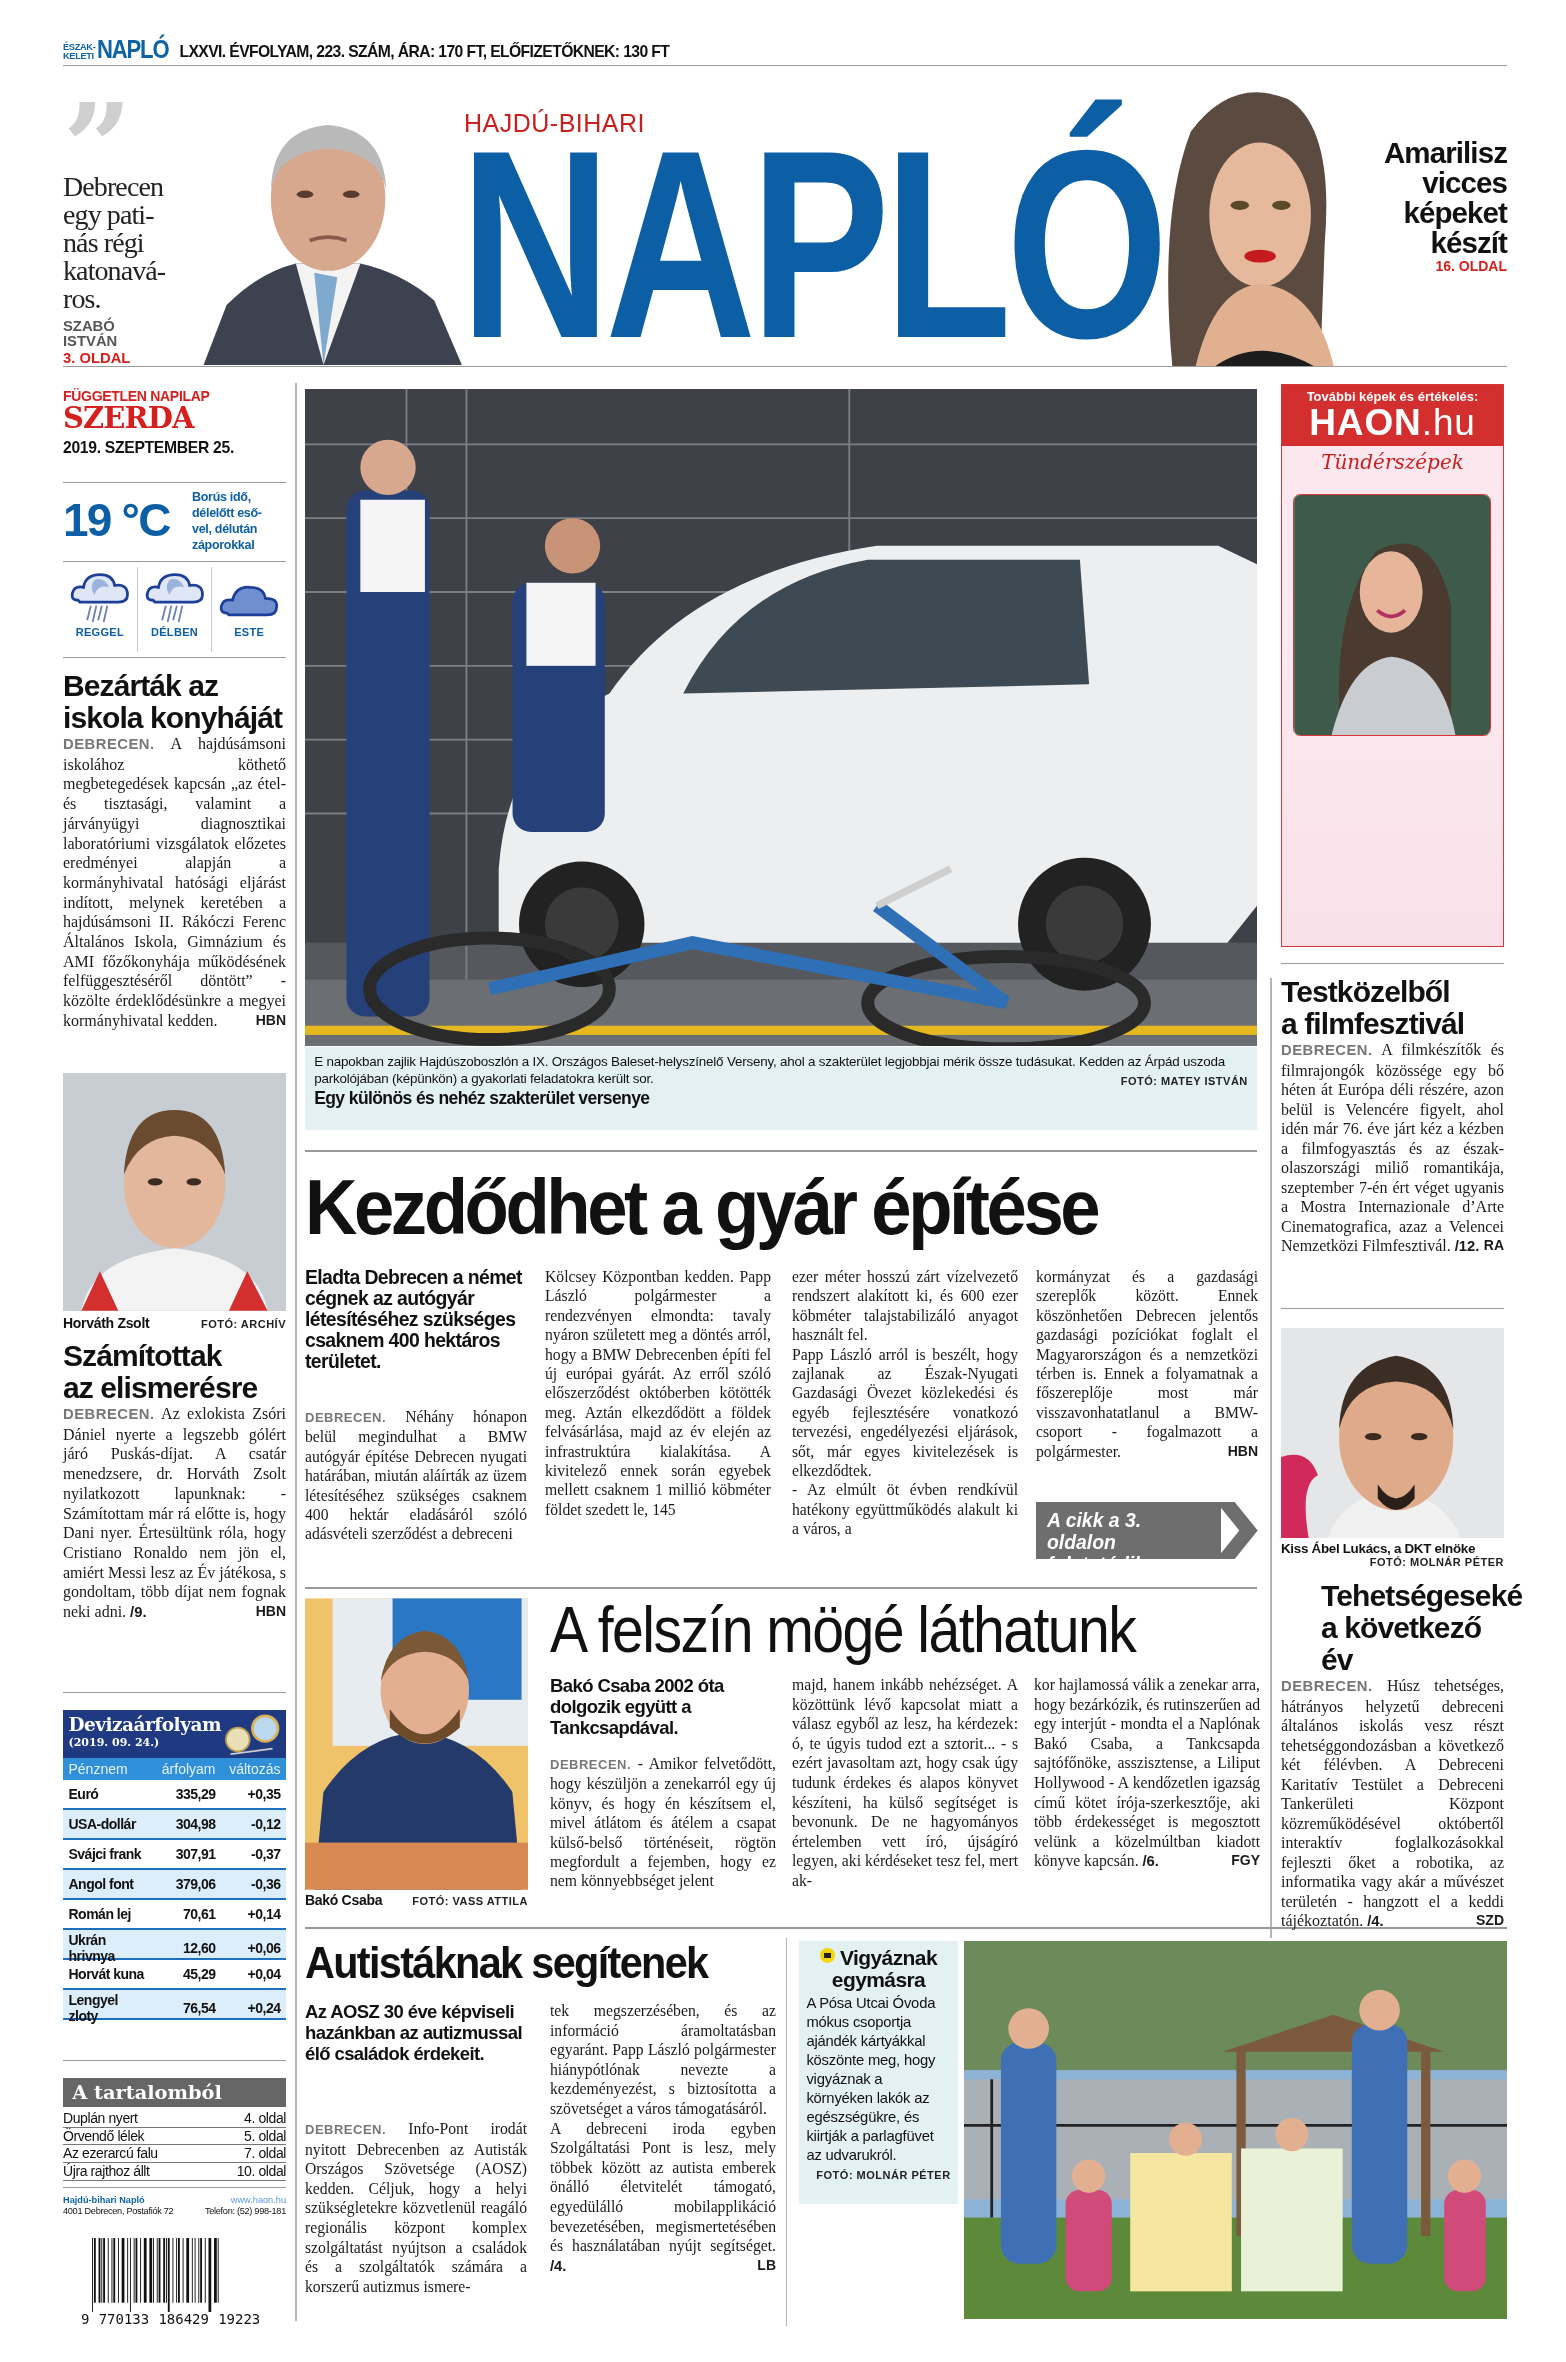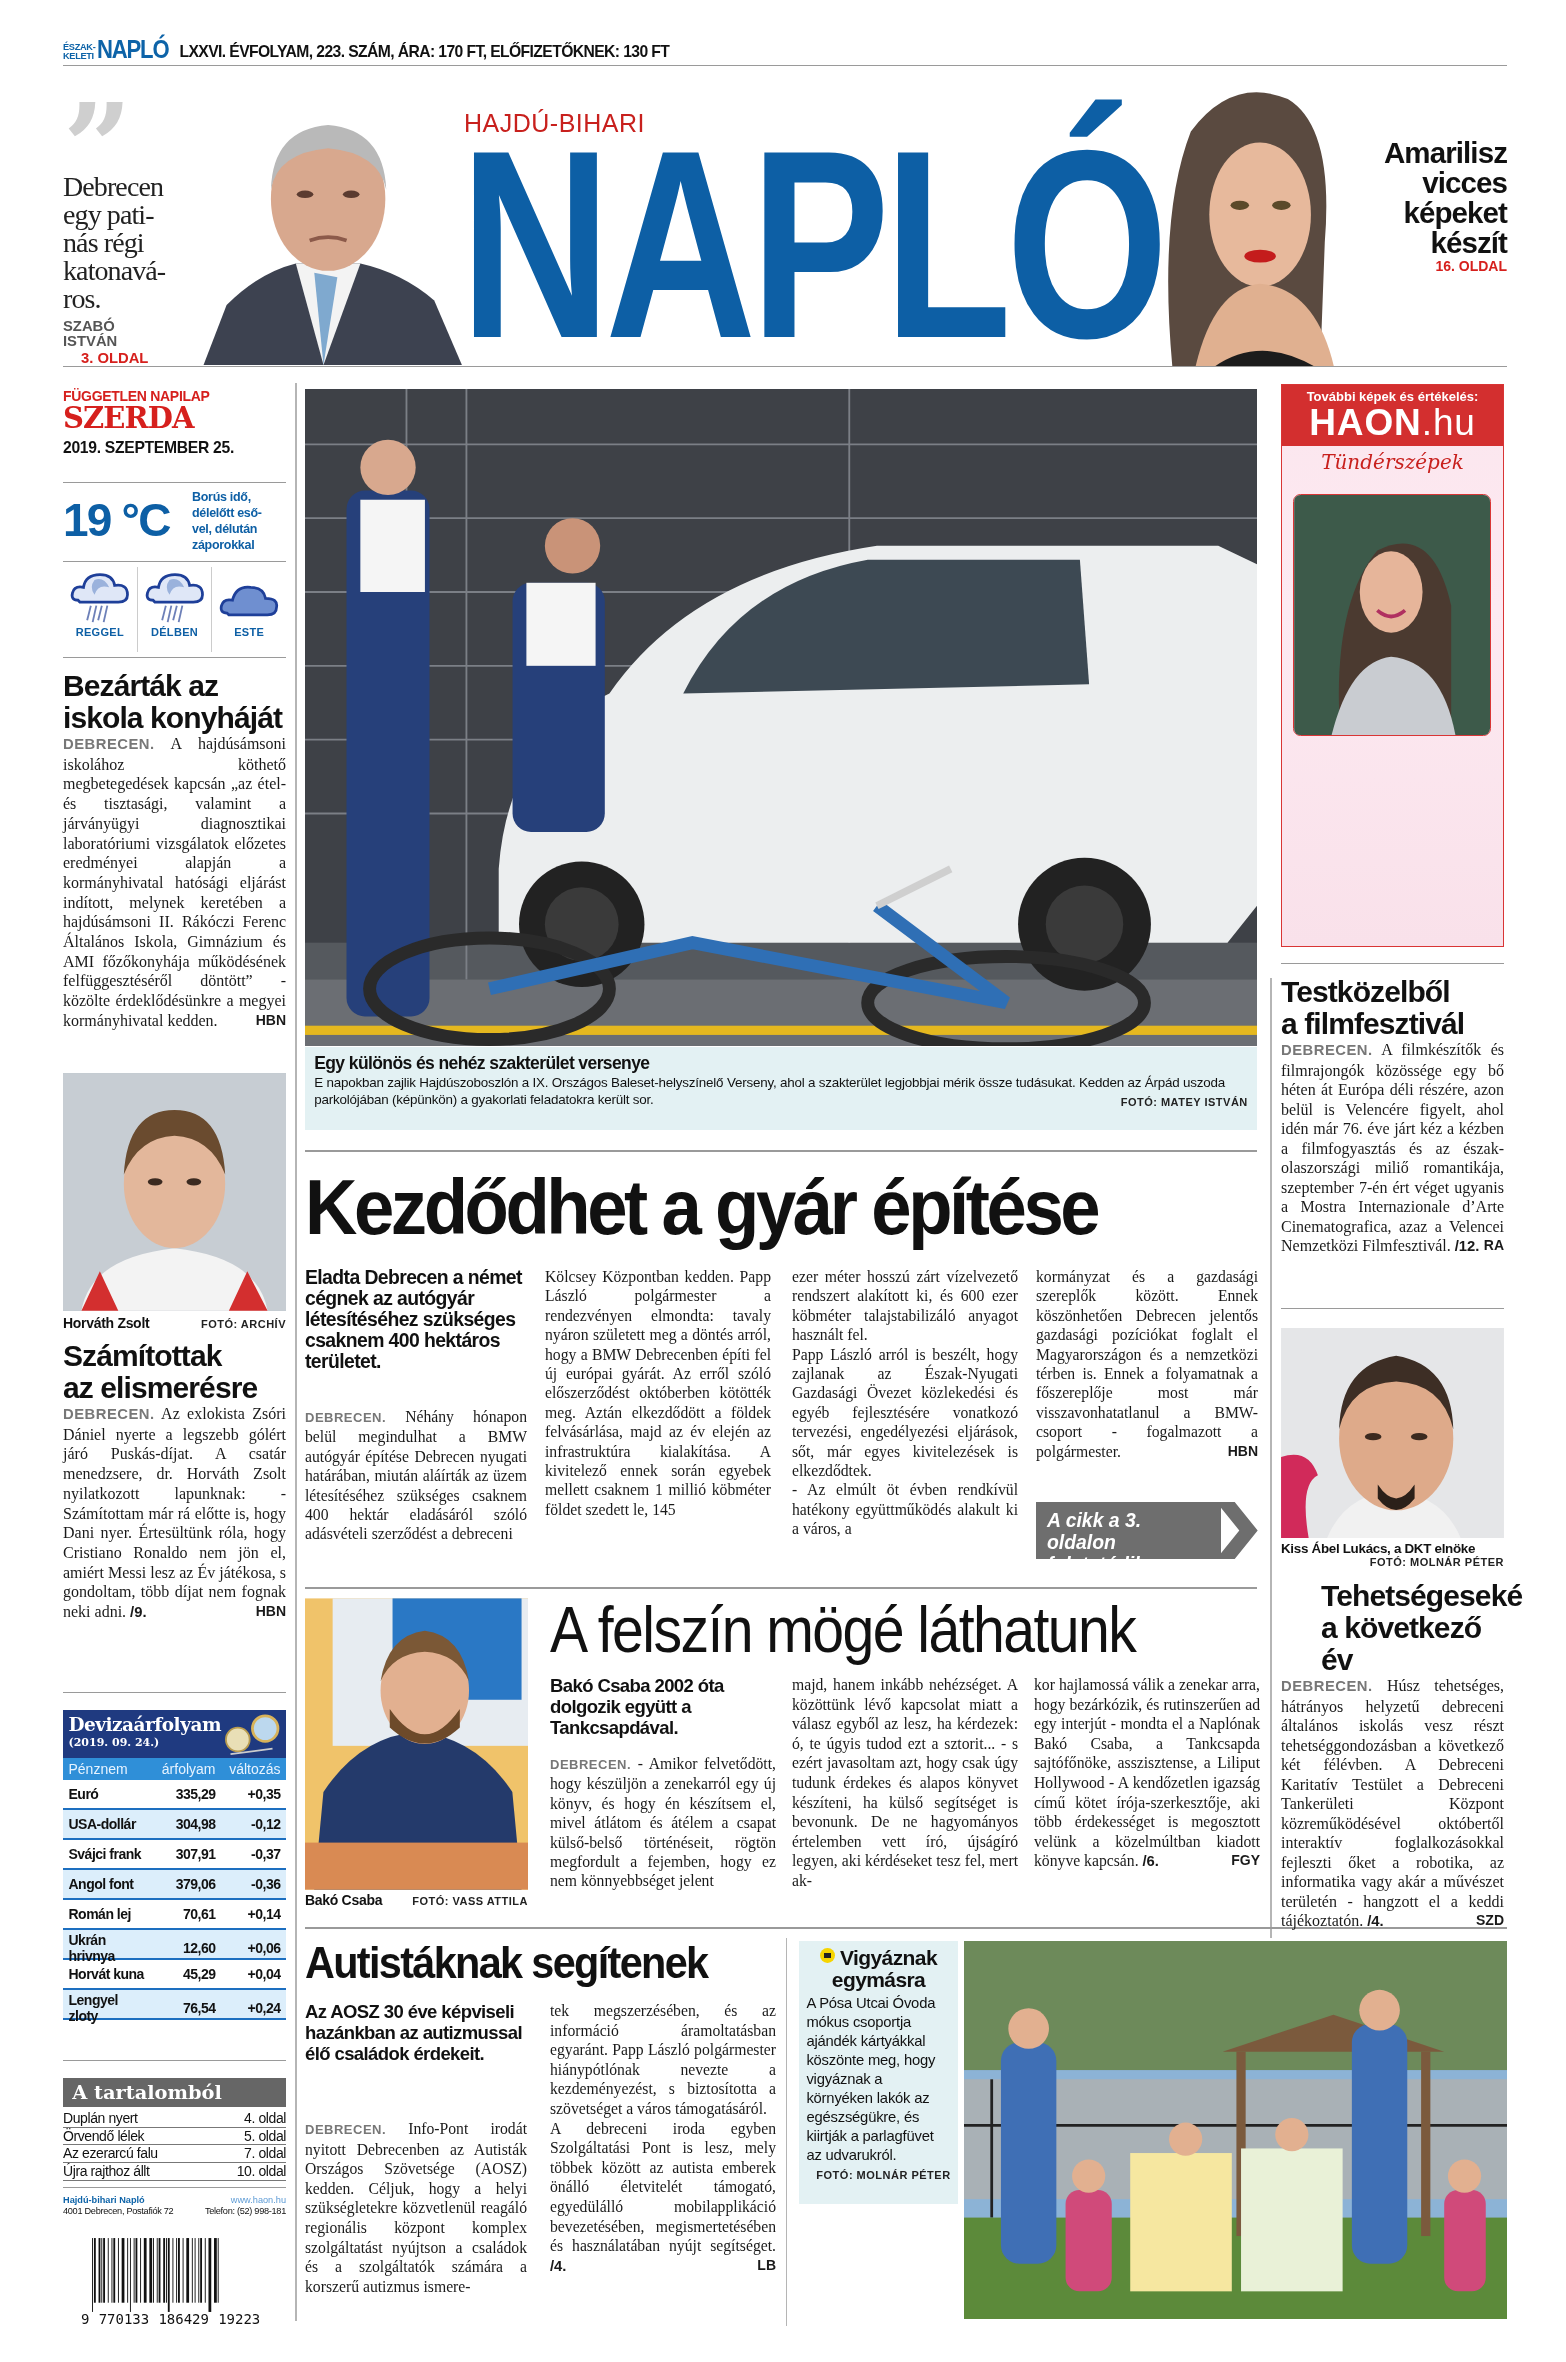--- a/index.html
+++ b/index.html
@@ -22,21 +22,21 @@
   #topbar { left: 63px; top: 35px; height: 26px; display: flex; align-items: flex-end; gap: 7.4px; }
   .mini-logo { display: flex; align-items: flex-end; gap: 1.8px; }
   .mini-logo .small { color: #0d63a8; font-weight: bold; font-size: 9.2px; line-height: 9.2px; letter-spacing: -0.3px; }
   .mini-logo .big { color: #0d63a8; font-weight: bold; font-size: 26px; line-height: 24px; letter-spacing: -1.4px; transform: scaleX(0.85); transform-origin: left bottom; display: inline-block; }
   .issue { font-weight: bold; font-size: 15.7px; letter-spacing: -0.6px; color: #111; line-height: 18.5px; margin-left: -9.2px; }
 
   
   .quote-mark { color: #cfcfcf; font-size: 120px; font-weight: bold; line-height: 102px; font-family: "DejaVu Serif", serif; }
   .quote-text { font-family: "Liberation Serif", serif; font-size: 28px; line-height: 28px; color: #222; letter-spacing: -0.9px; }
   .quote-author { font-weight: bold; font-size: 14.8px; line-height: 15.7px; color: #555; }
-  .quote-page { font-weight: bold; font-size: 14.8px; color: #d6201d; margin-left: 18px; }
+  .quote-page { font-weight: bold; font-size: 14.8px; color: #d6201d; }
   .naplo-sub { color: #c8201d; font-size: 25px; font-weight: normal; letter-spacing: 0.5px; }
   .naplo-big { color: #0d5fa5; font-weight: bold; font-size: 268px; line-height: 212px; letter-spacing: -7.4px; transform: scaleX(0.78); transform-origin: left top; white-space: nowrap; font-family: "Liberation Sans", sans-serif; }
   .teaser-right { text-align: right; font-weight: bold; font-size: 29.5px; line-height: 30px; letter-spacing: -0.9px; color: #111; }
   .teaser-page { color: #d6201d; font-size: 14px; font-weight: bold; text-align: right; }
 
   
   .weather-label { color: #0d5fa5; font-weight: bold; font-size: 11px; letter-spacing: 0.3px; text-align: center; }
 
   
   #fx { left: 63px; top: 1710px; width: 223px; }
@@ -394,25 +394,25 @@
     <rect x="225" y="210" width="100" height="270" rx="20" fill="#26407a"></rect>
     <circle cx="290" cy="170" r="30" fill="#c99378"></circle>
     <rect x="240" y="210" width="75" height="90" fill="#f5f5f5"></rect>
     <ellipse cx="200" cy="650" rx="130" ry="55" fill="none" stroke="#2a2a2a" stroke-width="14"></ellipse>
     <ellipse cx="760" cy="665" rx="150" ry="50" fill="none" stroke="#2a2a2a" stroke-width="14"></ellipse>
     <path d="M200 650 L420 600 L760 665 L620 560" stroke="#2f6fb5" stroke-width="14" fill="none"></path>
     <path d="M620 560 L700 520" stroke="#cfcfcf" stroke-width="8"></path>
   </svg>
 </div>
 <div class="abs" style="left:305px; top:1047px; width:952px; height:83px; background:#e3f1f3; padding:5.5px 9.2px;">
-  <div style="font-weight:bold; font-size:17.5px; letter-spacing:-0.6px;">Egy különös és nehéz szakterület versenye</div>
   <div style="font-size:13.4px; line-height:17.5px; letter-spacing:-0.2px; position:relative; padding-right:0;">
     <span>E napokban zajlik Hajdúszoboszlón a IX. Országos Baleset-helyszínelő Verseny, ahol a szakterület legjobbjai mérik össze tudásukat. Kedden az Árpád uszoda parkolójában (képünkön) a gyakorlati feladatokra került sor.</span>
     <span class="cap-credit" style="float:right; margin-top:2.8px;">FOTÓ: MATEY ISTVÁN</span>
   </div>
+  <div style="font-weight:bold; font-size:17.5px; letter-spacing:-0.6px;">Egy különös és nehéz szakterület versenye</div>
 </div>
 <div class="hline" style="left:305px; top:1150px; width:952px;"></div>
 
 <div class="abs" style="left:305px; top:1165px; width:960px;">
   <div class="h-black" style="font-size:78px; line-height:85px; letter-spacing:-3.7px; transform:scaleX(0.93); transform-origin:left top; white-space:nowrap;">Kezdődhet a gyár építése</div>
 </div>
 <div class="abs" style="left:305px; top:1267px; width:222px; font-weight:bold; font-size:19.4px; line-height:21px; letter-spacing:-0.6px;">Eladta Debrecen a német cégnek az autógyár létesítéséhez szükséges csaknem 400 hektáros területet.</div>
 <div class="abs body-text" style="left:305px; top:1407px; width:222px; font-size:15.7px; line-height:19.4px;"><span class="dateline" style="font-size:13px;">DEBRECEN.</span><span> Néhány hónapon belül megindulhat a BMW autógyár építése Debrecen nyugati határában, miután aláírták az üzem létesítéséhez szükséges csaknem 400 hektár eladásáról szóló adásvételi szerződést a debreceni</span></div>
 <div class="abs body-text" style="left:545px; top:1267px; width:226px; font-size:15.7px; line-height:19.4px;">Kölcsey Központban kedden. Papp László polgármester a rendezvényen elmondta: tavaly nyáron született meg a döntés arról, hogy a BMW Debrecenben építi fel új európai gyárát. Az erről szóló előszerződést októberben kötötték meg. Aztán elkezdődött a földek felvásárlása, majd az év elején az infrastruktúra kialakítása. A kivitelező ennek során egyebek mellett csaknem 1 millió köbméter földet szedett le, 145</div>
 <div class="abs body-text" style="left:792px; top:1267px; width:226px; font-size:15.7px; line-height:19.4px; white-space:pre-line;">ezer méter hosszú zárt vízelvezető rendszert alakított ki, és 600 ezer köbméter talajstabilizáló anyagot használt fel.

